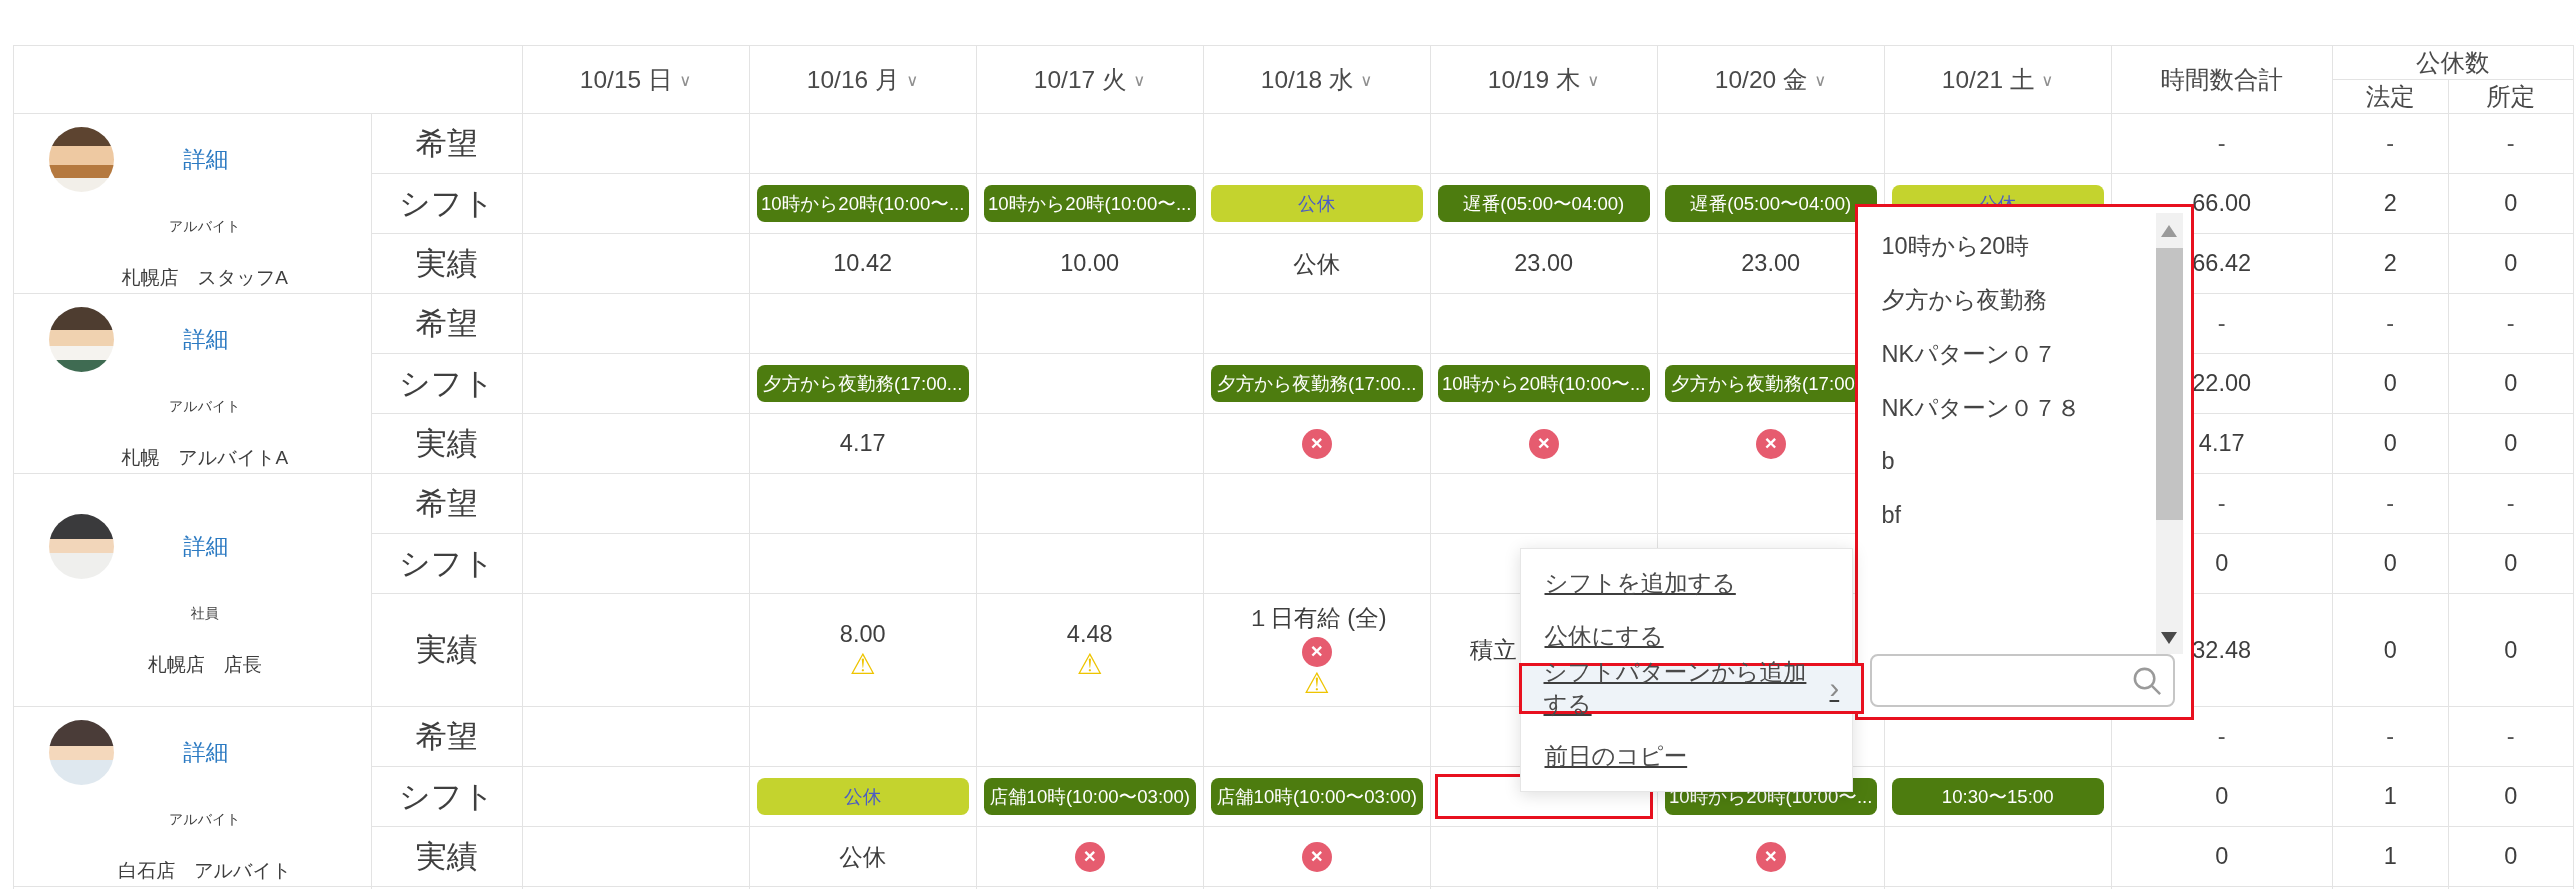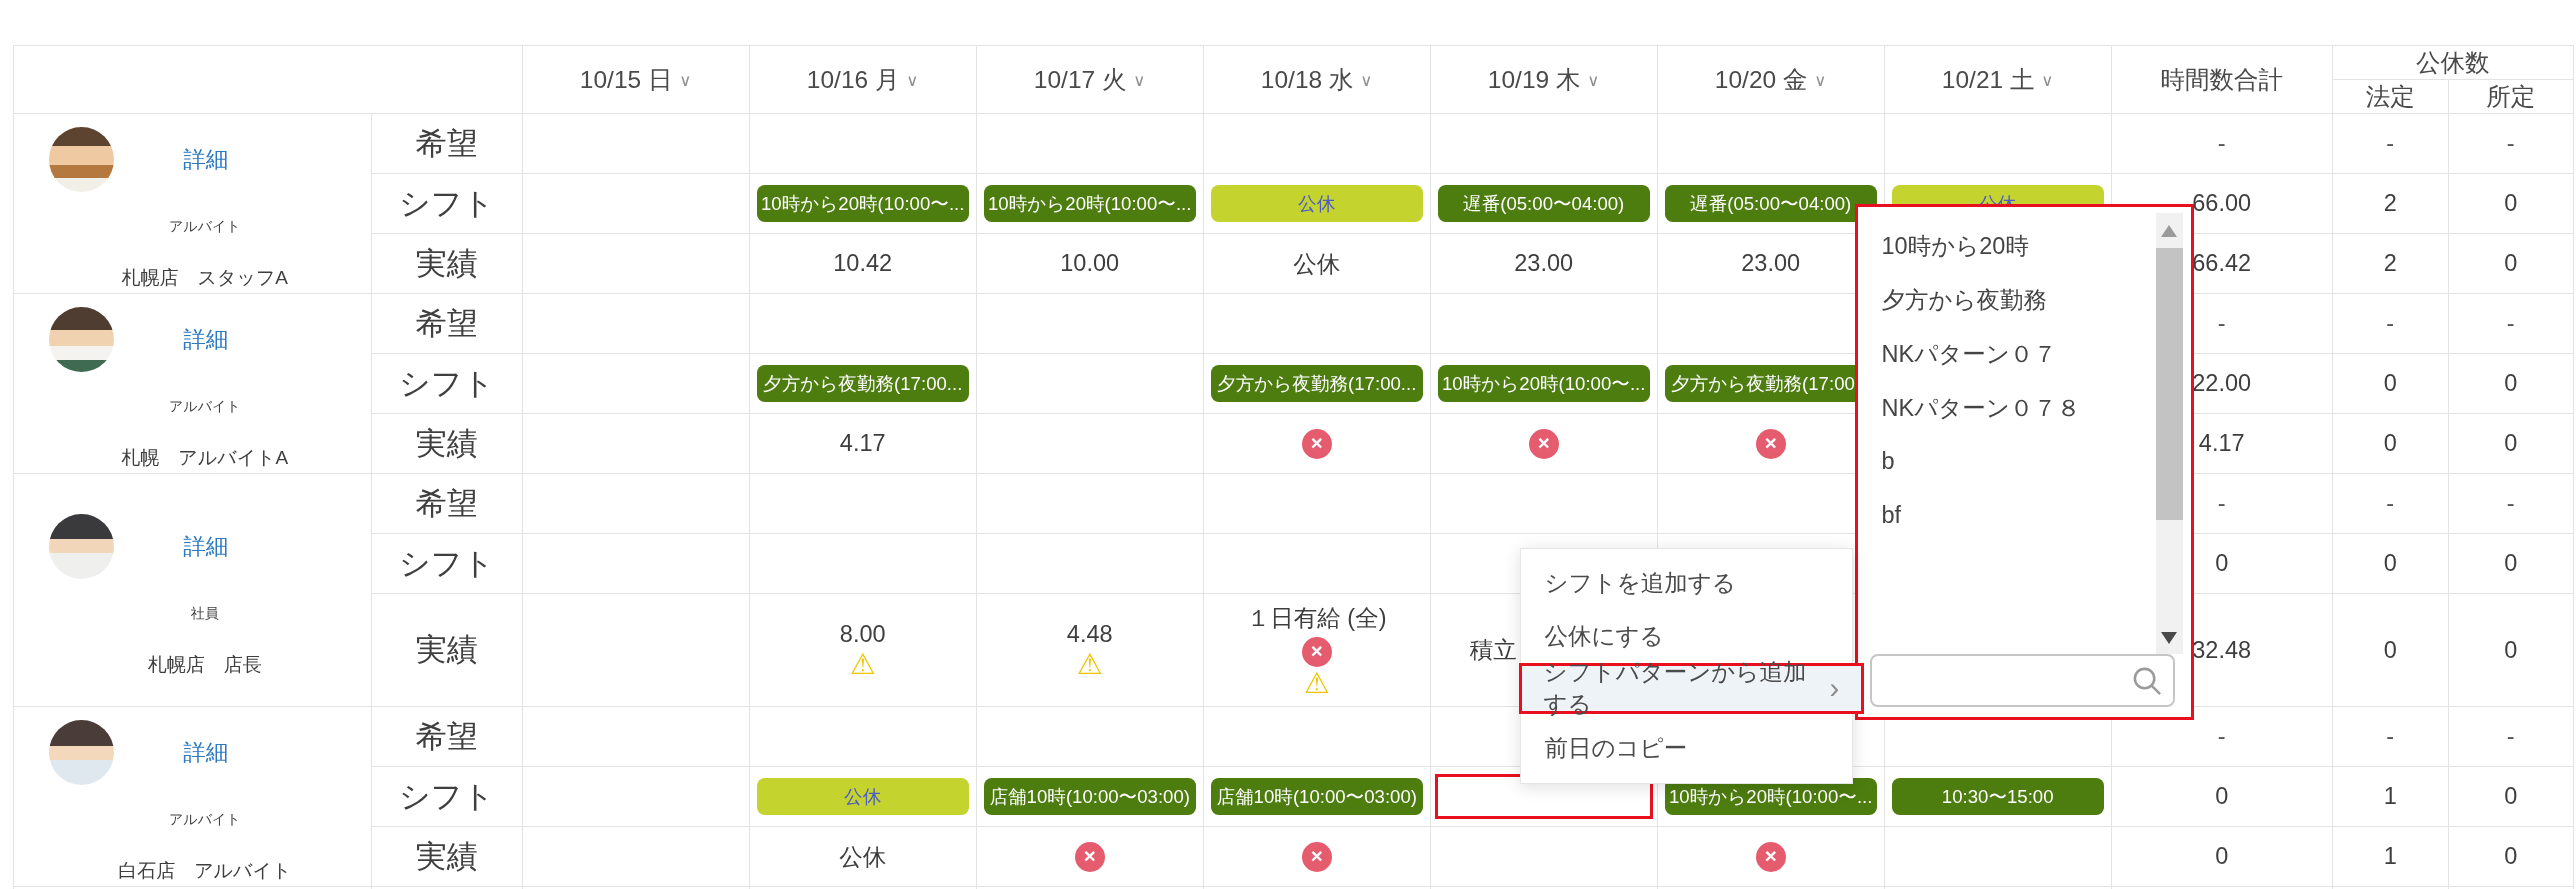--- a/index.html
+++ b/index.html
@@ -65,28 +65,29 @@
   .ctext.partial{display:block;text-align:left;padding-left:39px;}
 
   
   .selbox{height:39px;margin:2px 3.9px;border:3.9px solid #e8101f;}
 
   
   #ctx{
     position:absolute;left:1520px;top:548px;width:331px;z-index:60;
     background:#fff;border:1px solid #e6e6e6;box-shadow:0 2.9px 15.7px rgba(0,0,0,.13);
     padding:7.8px 0;
+    text-decoration:underline;
   }
   .mi{
     height:53px;display:flex;align-items:center;justify-content:space-between;
     padding:0 25.5px 0 23.5px;font-size:23.5px;color:#4a4a4a;cursor:pointer;background:#fff;
   }
   .mi.hl{
     background:#eef3f8;border:3.9px solid #e8101f;
-    margin:0 -11.7px 8px -2px;padding:0 21.5px 0 21.5px;height:45px;
+    margin:0 -11.7px 16px -2px;padding:0 21.5px 0 21.5px;height:45px;
   }
   .mi .arrow{color:#8a8a8a;font-size:29px;line-height:1;}
 
   
   #dd{
     position:absolute;left:1855px;top:204px;width:339px;height:516px;z-index:50;
     background:#fff;border:3.9px solid #e8101f;box-sizing:border-box;
   }
   #dd-list{position:absolute;left:0;top:11.7px;right:43px;}
   .dd-item{height:54px;display:flex;align-items:center;padding-left:23.5px;

